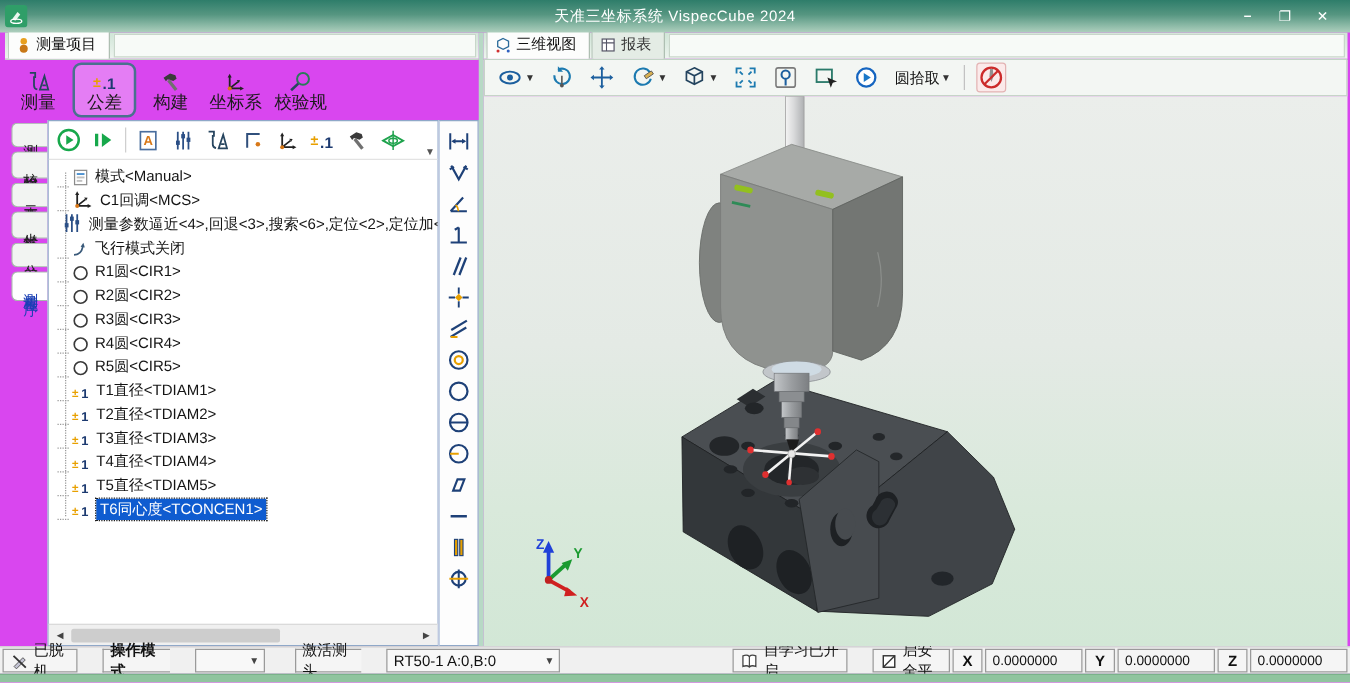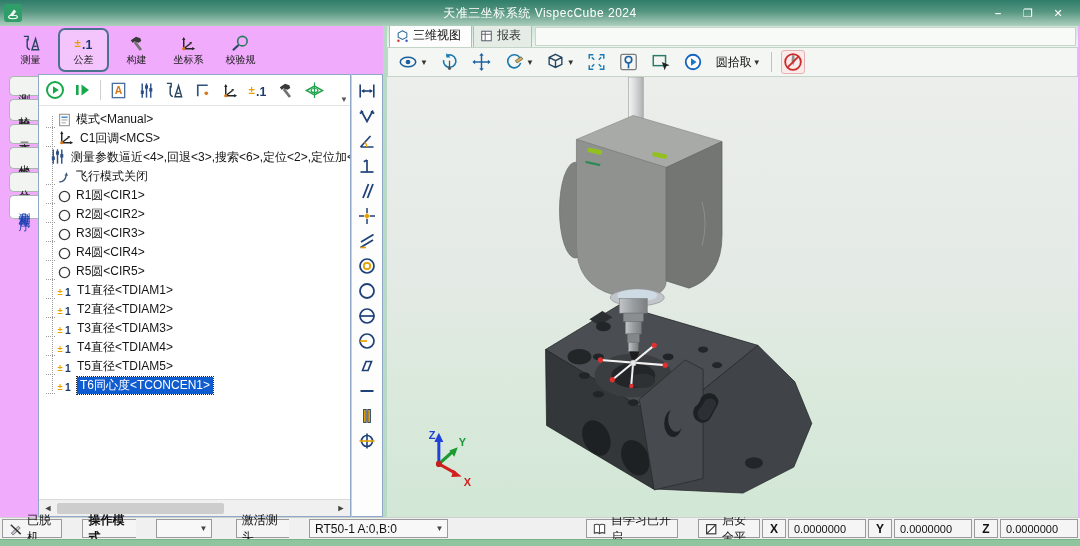--- a/index.html
+++ b/index.html
@@ -1,18 +1,18 @@
 <!DOCTYPE html>
 <html><head>
 <meta charset="utf-8">
 <style>
   html,body{margin:0;padding:0;width:1080px;height:546px;overflow:hidden;
     font-family:"Liberation Sans","DejaVu Sans",sans-serif;font-size:12px;
     -webkit-font-smoothing:antialiased;}
-  #window{width:1080px;height:546px;display:flex;flex-direction:column;background:#f0abfc;}
+  #window{width:1080px;height:546px;display:flex;flex-direction:column;background:#d946ef;}
 
   
   #titlebar{height:26px;flex:0 0 26px;position:relative;display:flex;align-items:center;
     background:linear-gradient(180deg,#2e7d6a 0%,#569681 45%,#8ebba8 80%,#aecfbd 100%);}
   #app-icon{width:18px;height:18px;margin-left:4px;}
   #title-text{position:absolute;left:0;right:0;text-align:center;color:#fff;font-size:12px;letter-spacing:.5px;}
   #win-controls{margin-left:auto;display:flex;align-items:center;gap:2px;padding-right:8px;z-index:2;}
   .win-btn{width:28px;height:20px;color:#fff;display:flex;align-items:center;justify-content:center;
     font-size:11px;font-weight:bold;}
   
@@ -27,21 +27,21 @@
   .panel-tabs{height:21px;flex:0 0 21px;display:flex;align-items:flex-end;gap:1px;
     background:linear-gradient(180deg,#cfe5d6,#eef4ef);border-bottom:1px solid #c2d4c6;padding-left:2px;}
   .panel-tab{display:flex;align-items:center;gap:4px;padding:2px 10px 2px 6px;height:19px;
     border:1px solid #aebfb2;border-bottom:none;border-radius:3px 3px 0 0;background:#e4ece5;color:#333;}
   .panel-tab.active{background:#fcfdfc;color:#111;}
   .tab-strip-rest{flex:1;height:17px;margin:0 2px 1px 2px;background:#f7faf7;border:1px solid #c8d6ca;}
   #ribbon{height:44px;flex:0 0 44px;display:flex;align-items:center;padding:2px 2px;gap:3px;}
   .ribbon-btn{width:47px;height:40px;display:flex;flex-direction:column;align-items:center;justify-content:center;
     gap:0px;border:1px solid transparent;border-radius:7px;color:#1a1a1a;}
   .ribbon-btn.selected{border:2px solid #4a718e;background:rgba(255,255,255,.30);}
-  .ribbon-btn .rlabel{font-size:10px;line-height:13px;}
+  .ribbon-btn .rlabel{font-size:14px;line-height:13px;}
   #left-content{flex:1;display:flex;min-height:0;}
   #side-tabs{width:34px;flex:0 0 34px;display:flex;flex-direction:column;gap:3px;padding-top:2px;align-items:flex-end;}
   .side-tab{writing-mode:vertical-rl;text-orientation:upright;width:26px;padding:7px 1px;letter-spacing:2px;
     background:#f2f4f2;border:1px solid #a8b8ac;border-right:none;border-radius:5px 0 0 5px;color:#222;
     display:flex;align-items:center;justify-content:center;font-size:12px;}
   .side-tab.active{background:#ffffff;color:#1a3fb4;}
   #tree-wrap{flex:1;min-width:0;background:#fff;border:1px solid #8fa8c8;display:flex;flex-direction:column;}
   #tree-toolbar{height:30px;flex:0 0 30px;display:flex;align-items:center;gap:6px;padding:0 5px;
     border-bottom:1px solid #e3e3e3;position:relative;}
   .tt-btn{width:22px;height:22px;display:flex;align-items:center;justify-content:center;border-radius:3px;}
@@ -109,20 +109,32 @@
       <div class="win-btn">–</div>
       <div class="win-btn">❐</div>
       <div class="win-btn">✕</div>
     </div>
   </div>
 
 
   <div id="main">
 
     <div id="left-panel">
+      <div class="panel-tabs">
+        <div class="panel-tab active">
+          <span class="ic">
+            <svg width="12" height="14" viewBox="0 0 12 14">
+                <circle cx="6" cy="4" r="2.6" fill="#e8a020"></circle>
+                <circle cx="6" cy="10" r="3.2" fill="#c87818"></circle>
+              </svg>
+          </span>
+          <span>测量项目</span>
+        </div>
+        <div class="tab-strip-rest"></div>
+      </div>
       <div id="ribbon">
           <div class="ribbon-btn">
             <span class="ic">
               <svg width="22" height="19" viewBox="0 0 22 20">
                 <g stroke="#27455f" stroke-width="1.5" fill="none">
                   <path d="M3.5 2.5H8v3.5H7v7a3.5 3.5 0 0 0 2.8 3.4"></path>
                   <path d="M12 16.5h7L15.8 5z"></path>
                   <line x1="14" y1="13" x2="17" y2="13"></line>
                 </g>
               </svg>

